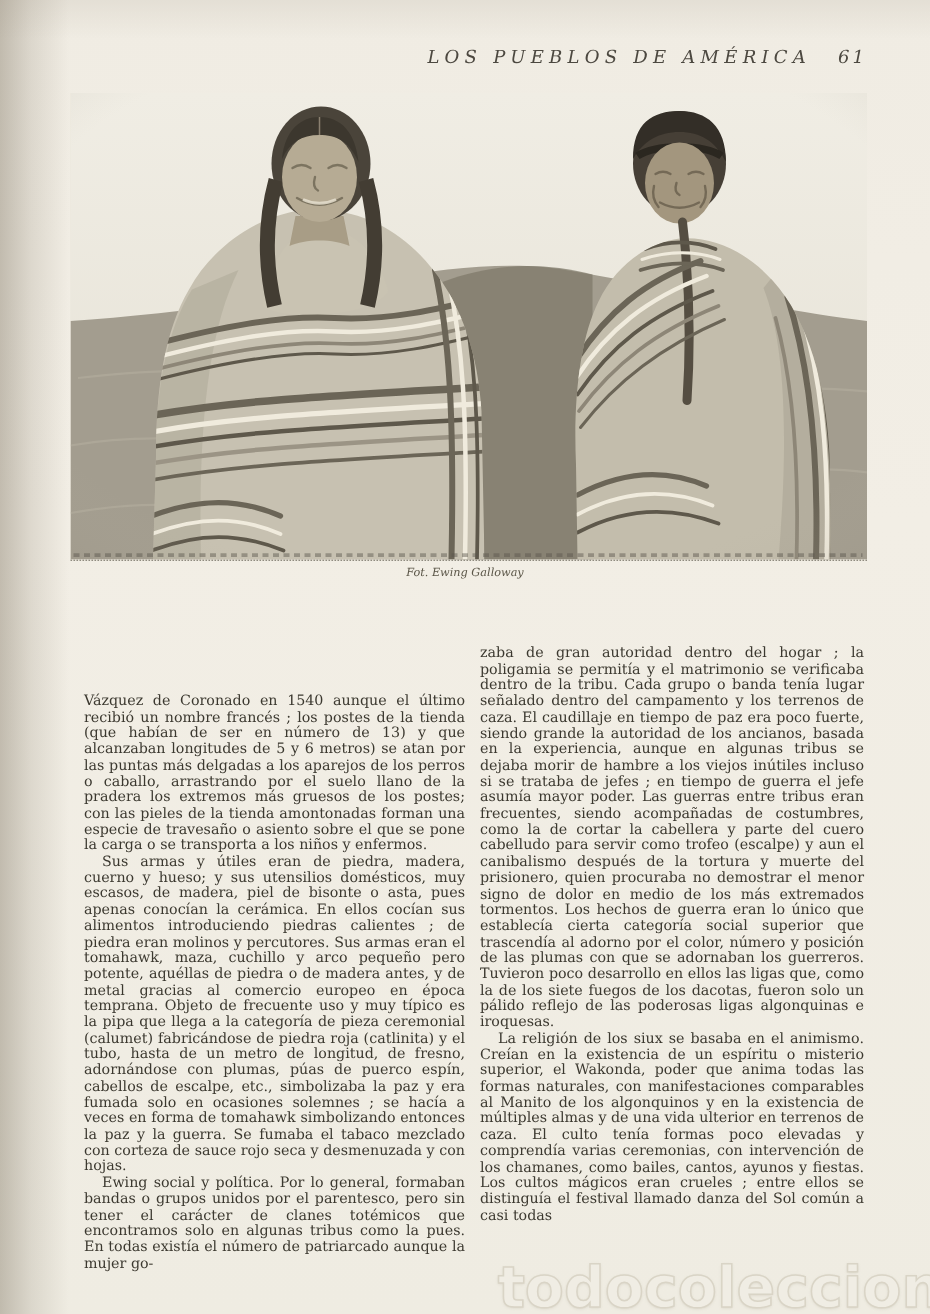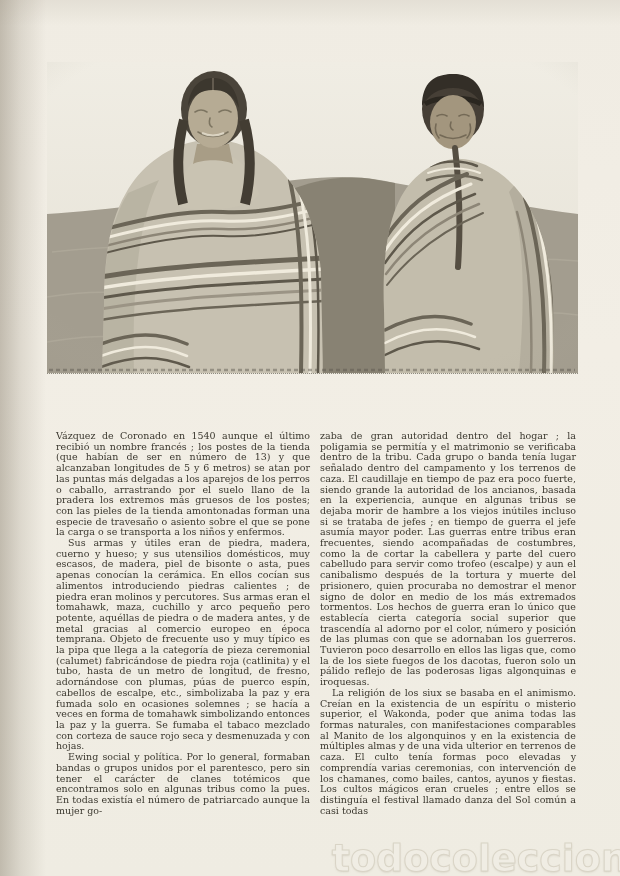--- a/index.html
+++ b/index.html
@@ -37,41 +37,44 @@
   .cap-line{
     font-size:7.5px;line-height:9.8px;color:#4a463d;white-space:nowrap;margin-top:1px;
   }
   .cap-line:first-of-type{margin-top:4px;}
   .cap-credit{font-style:italic;font-size:7.5px;color:#5a5547;margin-top:2px;}
   .col{
     position:absolute;top:431px;text-align:justify;
     font-size:9.5px;line-height:10.7px;color:#3b382f;
     text-justify:inter-word;hyphens:auto;
   }
-  .col-left{left:56px;width:254px;}
+  .col-left{left:56px;width:254px;margin-top:32px;}
   .col-right{left:320px;width:256px;}
   .col p{margin:0;}
   .col p.indent{text-indent:12px;}
   .col .bold{font-weight:normal;}
   .col .italic{}
   .watermark{
     position:absolute;right:-8px;bottom:-4px;
     font-family:"DejaVu Sans",sans-serif;font-weight:bold;font-size:38px;letter-spacing:0;
     color:#f0ede4;-webkit-text-stroke:1px #d9d4c6;
     text-shadow:0 1px 2px rgba(185,178,160,.45);
     white-space:nowrap;
   }
 </style>
 </head>
 <body>
 
 <div class="page">
   <div class="left-shadow"></div>
   <div class="top-shade"></div>
 
+  <header class="running-header">
+    <span class="rh-title">LOS PUEBLOS DE AMÉRICA</span><span class="rh-page">61</span>
+  </header>
 
   <div class="photo">
     <svg width="531" height="311" viewBox="0 0 531 311" xmlns="http://www.w3.org/2000/svg">
       <defs>
         <linearGradient id="skyGrad" x1="0" y1="0" x2="0" y2="1">
           <stop offset="0" stop-color="#f0ede4"></stop>
           <stop offset="1" stop-color="#e5e1d5"></stop>
         </linearGradient>
         <radialGradient id="vign" cx="50%" cy="45%" r="75%">
           <stop offset="0" stop-color="#b9b3a4" stop-opacity="0"></stop>
@@ -174,20 +177,21 @@
           <path d="M338,293 C368,277 400,275 432,287" stroke="#5e584b" stroke-width="2.5"></path>
         </g>
       </g>
 
       <rect x="0" y="0" width="531" height="311" fill="url(#vign)" opacity="0.35"></rect>
       <line x1="2" y1="308" x2="528" y2="308" stroke="#5a554c" stroke-width="2.5" stroke-dasharray="4 3" opacity="0.45"></line>
     </svg>
   </div>
 
   <div class="caption">
+    <div class="cap-credit">Fot. Ewing Galloway</div>
   </div>
 
   <div class="col col-left">
       <p><span>Vázquez de Coronado en 1540 aunque el último recibió un nombre francés ; los postes de la tienda (que habían de ser en número de 13) y que alcanzaban longitudes de 5 y 6 metros) se atan por las puntas más delgadas a los aparejos de los perros o caballo, arrastrando por el suelo llano de la pradera los extremos más gruesos de los postes; con las pieles de la tienda amontonadas forman una especie de travesaño o asiento sobre el que se pone la carga o se transporta a los niños y enfermos.</span></p>
       <p class="indent"><span>Sus </span><span class="bold">armas y útiles</span><span> eran de piedra, madera, cuerno y hueso; y sus utensilios domésticos, muy escasos, de madera, piel de bisonte o asta, pues apenas conocían la cerámica. En ellos cocían sus alimentos introduciendo piedras calientes ; de piedra eran molinos y percutores. Sus armas eran el </span><span class="italic">tomahawk</span><span>, maza, cuchillo y arco pequeño pero potente, aquéllas de piedra o de madera antes, y de metal gracias al comercio europeo en época temprana. Objeto de frecuente uso y muy típico es la pipa que llega a la categoría de pieza ceremonial </span><span class="italic">(calumet)</span><span> fabricándose de piedra roja (catlinita) y el tubo, hasta de un metro de longitud, de fresno, adornándose con plumas, púas de puerco espín, cabellos de escalpe, etc., simbolizaba la paz y era fumada solo en ocasiones solemnes ; se hacía a veces en forma de </span><span class="italic">tomahawk</span><span> simbolizando entonces la paz y la guerra. Se fumaba el tabaco mezclado con corteza de sauce rojo seca y desmenuzada y con hojas.</span></p>
       <p class="indent"><span class="bold">Ewing social y política.</span><span> Por lo general, formaban bandas o grupos unidos por el parentesco, pero sin tener el carácter de clanes totémicos que encontramos solo en algunas tribus como la </span><span class="italic">pues</span><span>. En todas existía el número de patriarcado aunque la mujer go-</span></p>
     </div>
   <div class="col col-right">
       <p><span>zaba de gran autoridad dentro del hogar ; la poligamia se permitía y el matrimonio se verificaba dentro de la tribu. Cada grupo o banda tenía lugar señalado dentro del campamento y los terrenos de caza. El caudillaje en tiempo de paz era poco fuerte, siendo grande la autoridad de los ancianos, basada en la experiencia, aunque en algunas tribus se dejaba morir de hambre a los viejos inútiles incluso si se trataba de jefes ; en tiempo de guerra el jefe asumía mayor poder. Las guerras entre tribus eran frecuentes, siendo acompañadas de costumbres, como la de cortar la cabellera y parte del cuero cabelludo para servir como trofeo (escalpe) y aun el canibalismo después de la tortura y muerte del prisionero, quien procuraba no demostrar el menor signo de dolor en medio de los más extremados tormentos. Los hechos de guerra eran lo único que establecía cierta categoría social superior que trascendía al adorno por el color, número y posición de las plumas con que se adornaban los guerreros. Tuvieron poco desarrollo en ellos las ligas que, como la de los </span><span class="italic">siete fuegos</span><span> de los </span><span class="italic">dacotas</span><span>, fueron solo un pálido reflejo de las poderosas ligas algonquinas e iroquesas.</span></p>
       <p class="indent"><span>La </span><span class="bold">religión</span><span> de los </span><span class="italic">siux</span><span> se basaba en el animismo. Creían en la existencia de un espíritu o misterio superior, el </span><span class="italic">Wakonda</span><span>, poder que anima todas las formas naturales, con manifestaciones comparables al </span><span class="italic">Manito</span><span> de los algonquinos y en la existencia de múltiples almas y de una vida ulterior en terrenos de caza. El culto tenía formas poco elevadas y comprendía varias ceremonias, con intervención de los chamanes, como bailes, cantos, ayunos y fiestas. Los cultos mágicos eran crueles ; entre ellos se distinguía el festival llamado danza del Sol común a casi todas</span></p>

